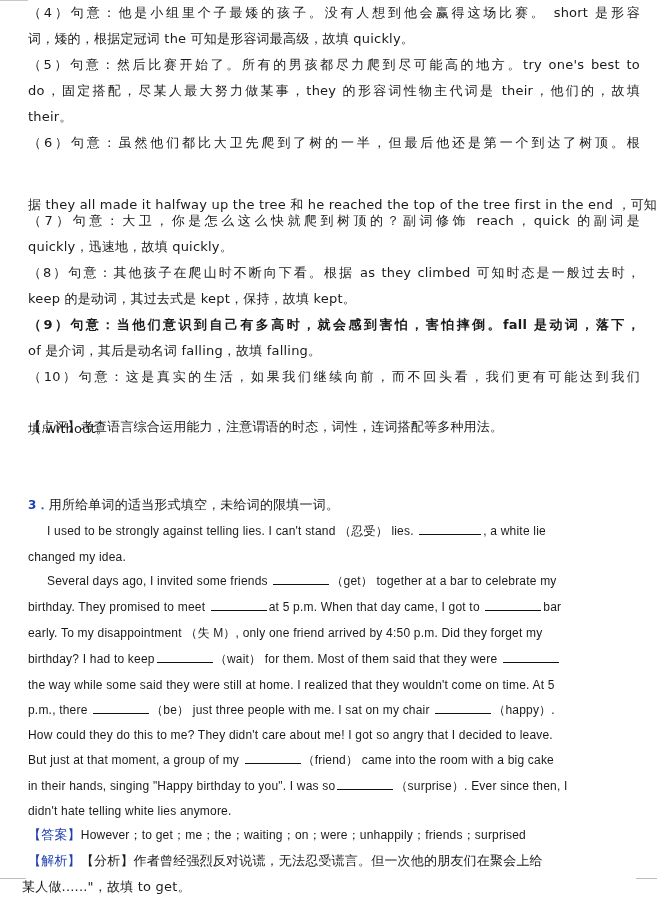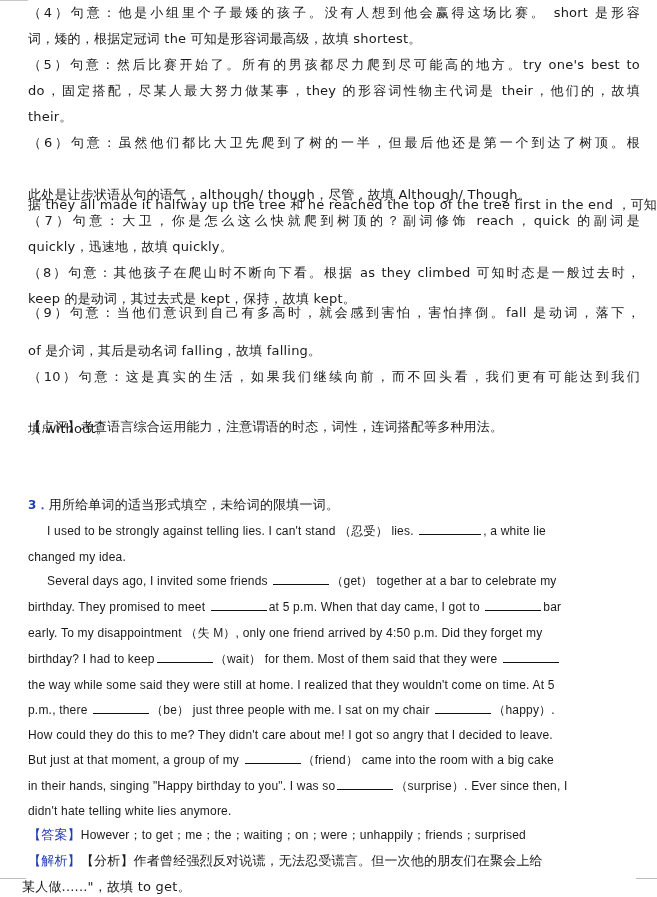--- a/index.html
+++ b/index.html
@@ -33,37 +33,36 @@
     position: absolute; left: 636px; top: 878px; width: 21px; height: 1px; background: #bdbdbd;
   }
 </style>
 </head>
 <body>
 
 <div class="page">
   <div class="corner-mark"></div>
 
   <div class="line justify" style="top:0px;">（4）句意：他是小组里个子最矮的孩子。没有人想到他会赢得这场比赛。 short 是形容</div>
-  <div class="line" style="top:26px;">词，矮的，根据定冠词 the 可知是形容词最高级，故填 shortest。</div>
+  <div class="line" style="top:26px;">词，矮的，根据定冠词 the 可知是形容词最高级，故填 quickly。</div>
 
   <div class="line justify" style="top:52px;">（5）句意：然后比赛开始了。所有的男孩都尽力爬到尽可能高的地方。try one's best to</div>
   <div class="line justify" style="top:78px;">do，固定搭配，尽某人最大努力做某事，they 的形容词性物主代词是 their，他们的，故填</div>
   <div class="line" style="top:104px;">their。</div>
 
   <div class="line justify" style="top:130px;">（6）句意：虽然他们都比大卫先爬到了树的一半，但最后他还是第一个到达了树顶。根</div>
   <div class="line justify" style="top:156px;margin-top:36px;">据 they all made it halfway up the tree 和 he reached the top of the tree first in the end ，可知</div>
-  <div class="line" style="top:182px;">此处是让步状语从句的语气，although/ though，尽管，故填 Although/ Though。</div>
 
   <div class="line justify" style="top:208px;">（7）句意：大卫，你是怎么这么快就爬到树顶的？副词修饰 reach，quick 的副词是</div>
   <div class="line" style="top:234px;">quickly，迅速地，故填 quickly。</div>
 
   <div class="line justify" style="top:260px;">（8）句意：其他孩子在爬山时不断向下看。根据 as they climbed 可知时态是一般过去时，</div>
   <div class="line" style="top:286px;">keep 的是动词，其过去式是 kept，保持，故填 kept。</div>
 
-  <div class="line justify" style="top:300px;">（9）句意：当他们意识到自己有多高时，就会感到害怕，害怕摔倒。fall 是动词，落下，</div>
+  <div class="line justify" style="top:312px;font-weight:bold;">（9）句意：当他们意识到自己有多高时，就会感到害怕，害怕摔倒。fall 是动词，落下，</div>
   <div class="line" style="top:338px;">of 是介词，其后是动名词 falling，故填 falling。</div>
 
   <div class="line justify" style="top:364px;">（10）句意：这是真实的生活，如果我们继续向前，而不回头看，我们更有可能达到我们</div>
   <div class="line" style="top:416px;">填 without。</div>
 
   <div class="line" style="top:414px;">
     <span>【点评】</span><span>考查语言综合运用能力，注意谓语的时态，词性，连词搭配等多种用法。</span>
   </div>
 
   <div class="line" style="top:492px;">

